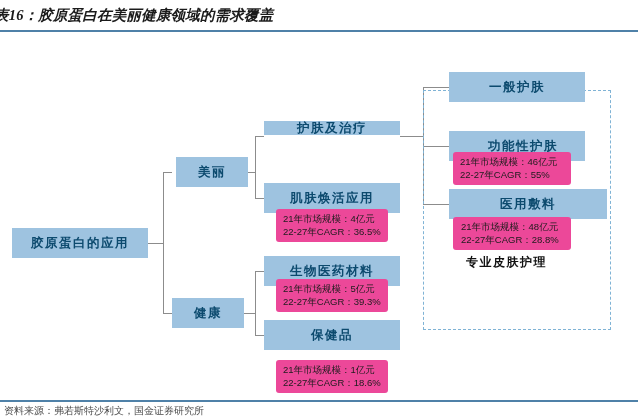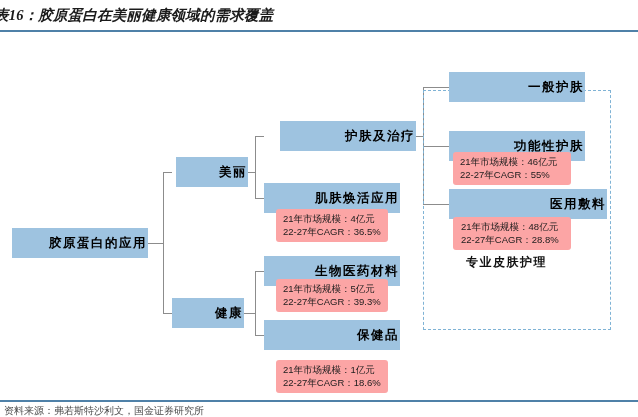--- a/index.html
+++ b/index.html
@@ -76,34 +76,34 @@
   }
 
   
   .node {
     position: absolute;
     box-sizing: border-box;
     background: #9ec3e0;
     border: 1px solid #9ec3e0;
     display: flex;
     align-items: center;
-    justify-content: flex-end;
+    justify-content: center;
     font-family: "Liberation Serif", "DejaVu Serif", serif;
     font-size: 12.5px;
     font-weight: bold;
-    color: #000000;
+    color: #0c4a6e;
     letter-spacing: 1.5px;
     z-index: 3;
   }
 
   
   .stat {
     position: absolute;
     box-sizing: border-box;
-    background: #fca5a5;
+    background: #ec4899;
     border-radius: 3px;
     padding: 4px 6px 4px 7px;
     font-family: "Liberation Sans", "DejaVu Sans", sans-serif;
     font-size: 9.5px;
     line-height: 12.5px;
     color: #1c1c1c;
     z-index: 4;
     white-space: nowrap;
   }
   .stat div { white-space: nowrap; }
@@ -177,21 +177,21 @@
   </div>
 
   <div class="node" style="left:176px; top:125px; width:72px; height:30px;">
     <span>美丽</span>
   </div>
 
   <div class="node" style="left:172px; top:266px; width:72px; height:30px;">
     <span>健康</span>
   </div>
 
-  <div class="node" style="left:264px; top:89px; width:136px; height:30px;margin-left:16px;">
+  <div class="node" style="left:264px; top:89px; width:136px; height:14px;">
     <span>护肤及治疗</span>
   </div>
 
   <div class="node" style="left:264px; top:151px; width:136px; height:30px;">
     <span>肌肤焕活应用</span>
   </div>
 
   <div class="node" style="left:264px; top:288px; width:136px; height:30px;">
     <span>保健品</span>
   </div>

